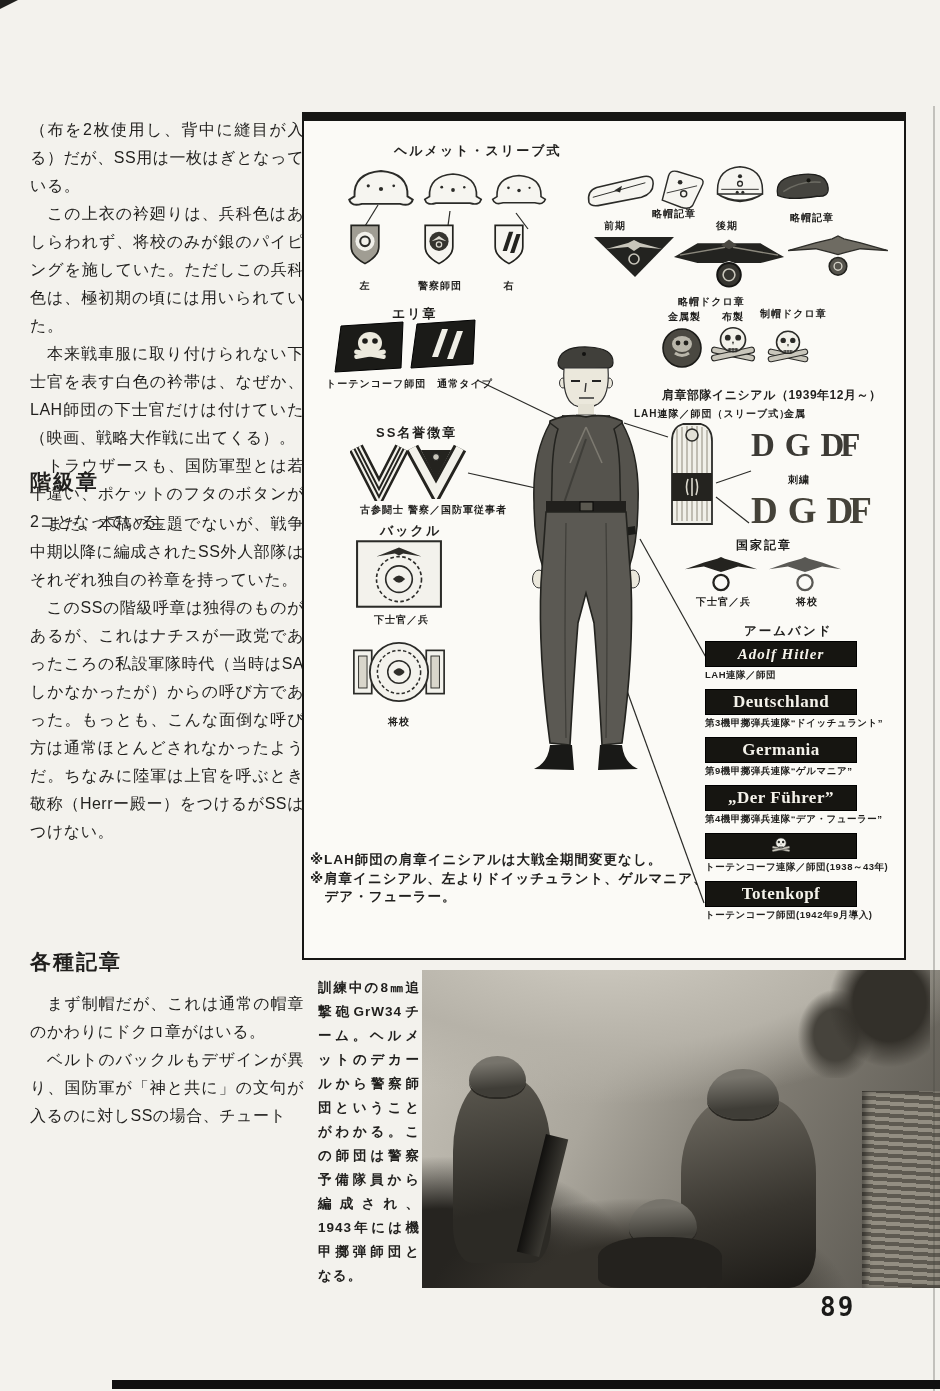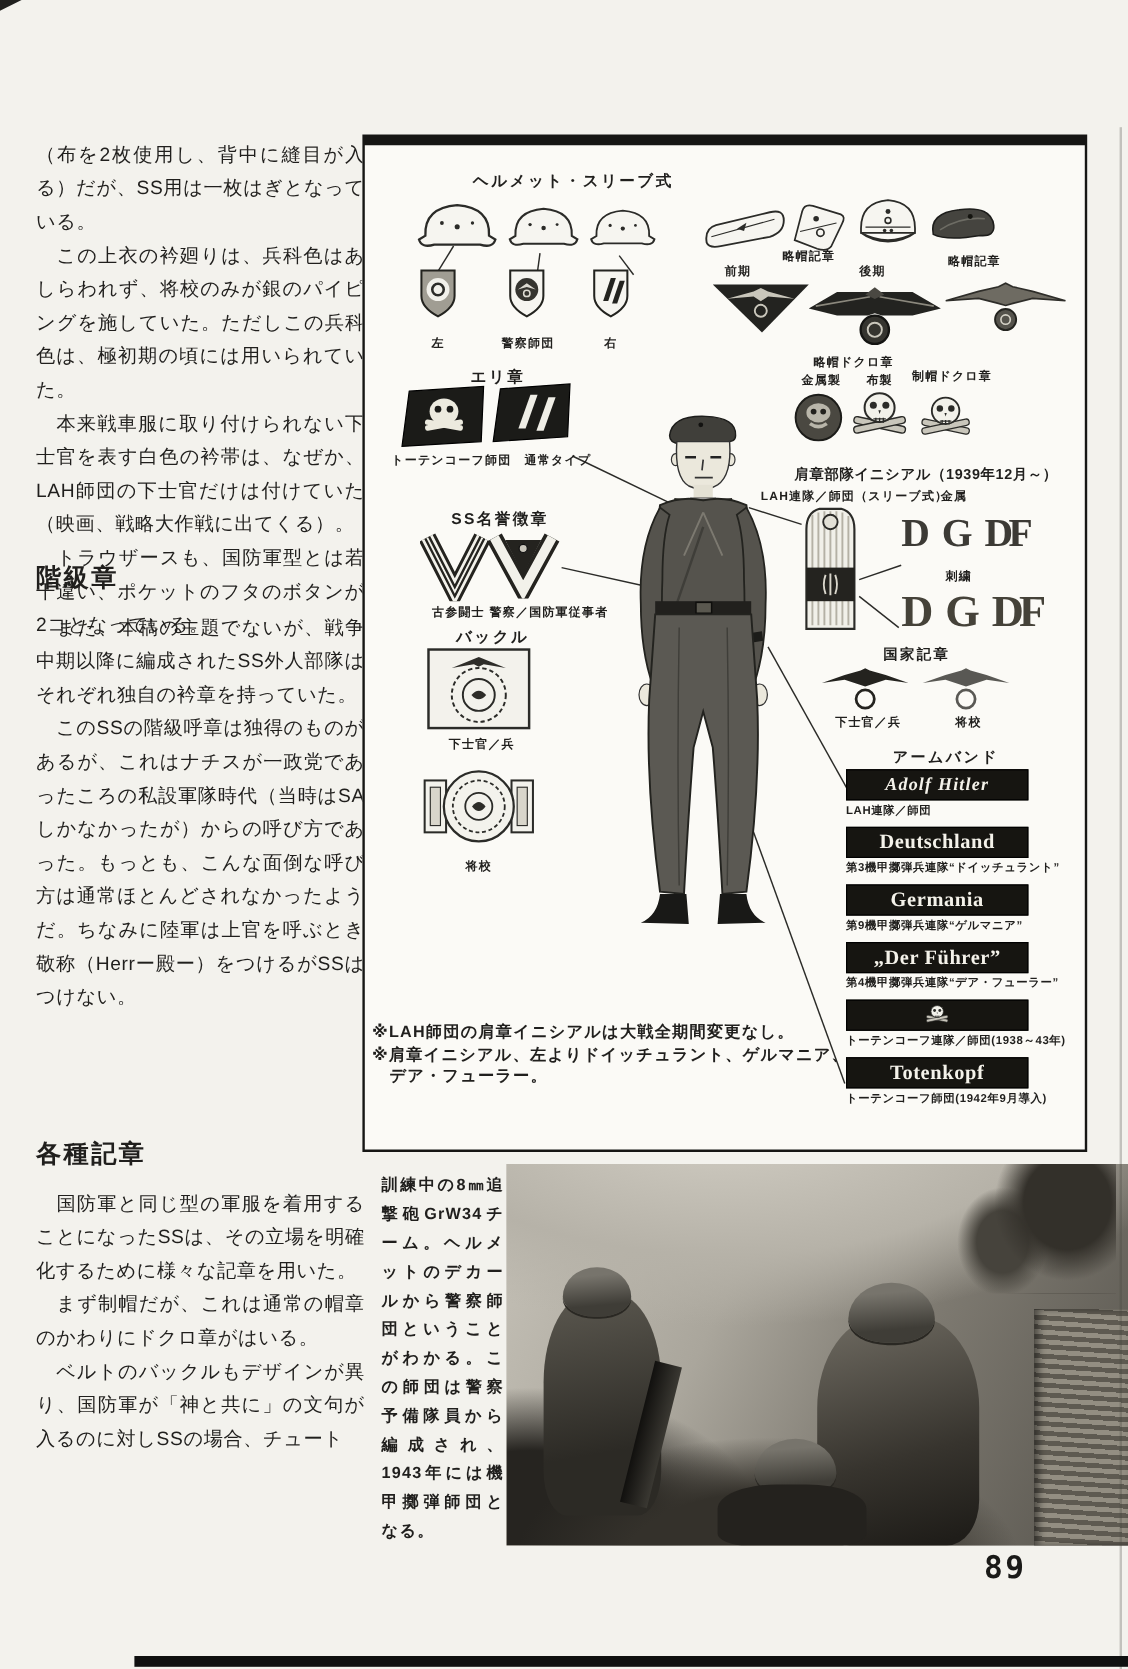--- a/index.html
+++ b/index.html
@@ -229,21 +229,20 @@
   </div>
 
   <div class="col" style="top:468px;">
     <div class="sec-head">階級章</div>
     <p>　また、本稿の主題でないが、戦争中期以降に編成されたSS外人部隊はそれぞれ独自の衿章を持っていた。</p>
     <p>　このSSの階級呼章は独得のものがあるが、これはナチスが一政党であったころの私設軍隊時代（当時はSAしかなかったが）からの呼び方であった。もっとも、こんな面倒な呼び方は通常ほとんどされなかったようだ。ちなみに陸軍は上官を呼ぶとき敬称（Herrー殿ー）をつけるがSSはつけない。</p>
   </div>
 
   <div class="col" style="top:948px;">
     <div class="sec-head">各種記章</div>
-    <p>　国防軍と同じ型の軍服を着用することになったSSは、その立場を明確化するために様々な記章を用いた。</p>
     <p>　まず制帽だが、これは通常の帽章のかわりにドクロ章がはいる。</p>
     <p>　ベルトのバックルもデザインが異り、国防軍が「神と共に」の文句が入るのに対しSSの場合、チュート</p>
   </div>
 
   <div class="diagram">
 
     <svg class="lines" width="600" height="835">
       <g stroke="#2b2b28" stroke-width="1.2" fill="none">
         <line x1="74" y1="84" x2="58" y2="110"></line>
         <line x1="146" y1="90" x2="143" y2="112"></line>

